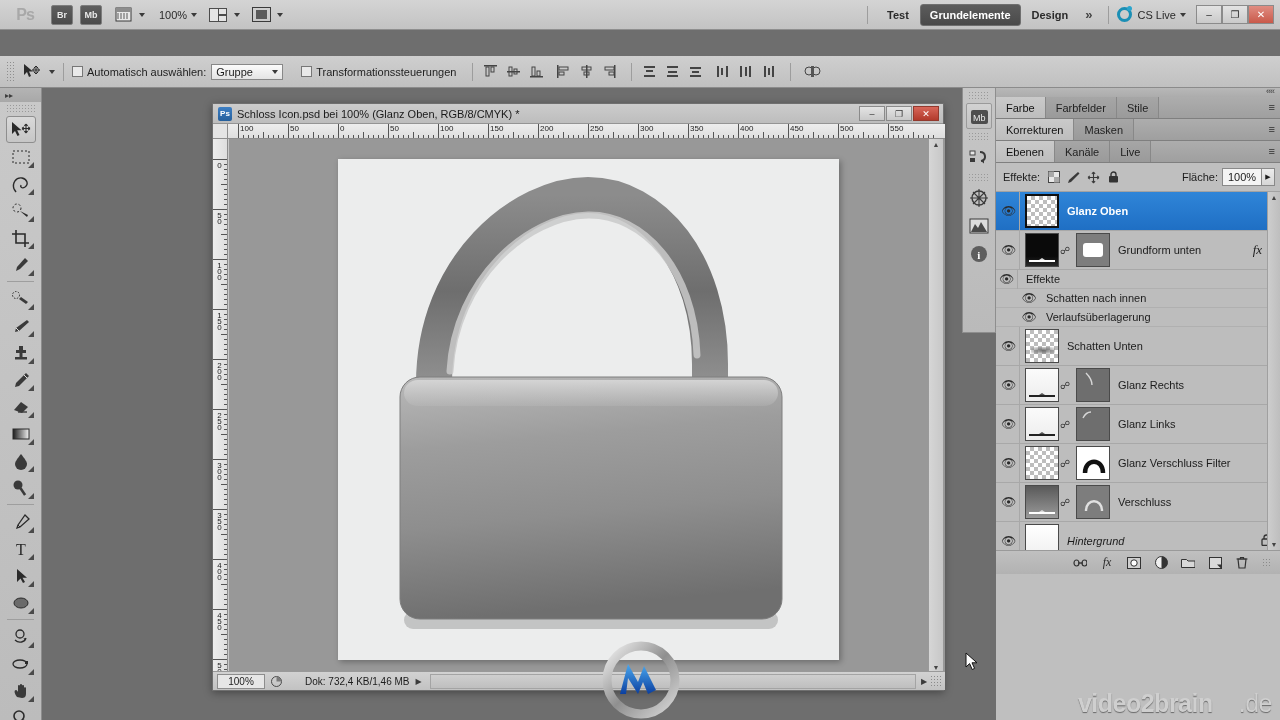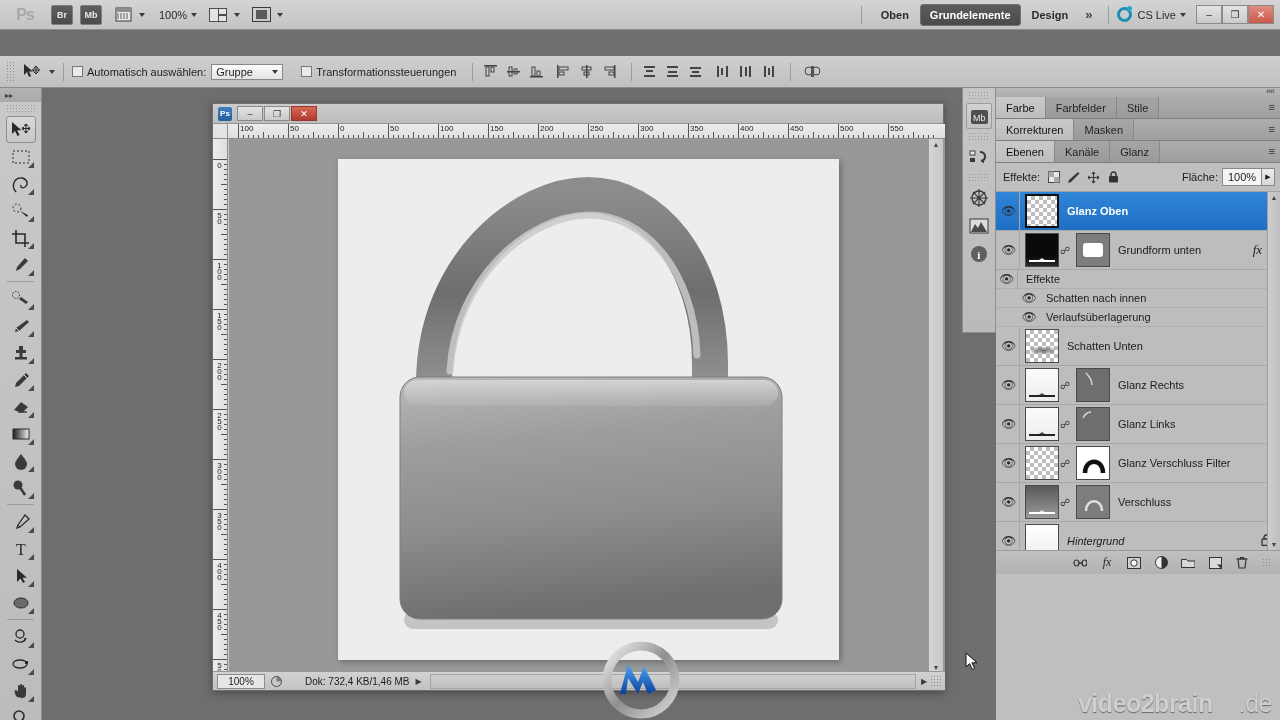--- a/index.html
+++ b/index.html
@@ -305,21 +305,21 @@
       <svg width="19" height="15" viewBox="0 0 19 15">
           <rect x="0.5" y="0.5" width="18" height="14" fill="none" stroke="#3a3a3a"></rect>
           <rect x="4" y="3" width="11" height="9" fill="#5a5a5a"></rect>
         </svg>
     </div>
     <div class="caret"></div>
 
     <div style="flex:1"></div>
 
     <div class="sep-v"></div>
-    <div class="ws-tab">Oben</div>
+    <div class="ws-tab">Test</div>
     <div class="ws-tab active">Grundelemente</div>
     <div class="ws-tab">Design</div>
     <div class="chev2">»</div>
     <div class="sep-v"></div>
     <div class="cslive">
       <span class="cslive-o"></span>
       <span>CS Live</span>
       <span class="caret"></span>
     </div>
     <div class="wbtns">
@@ -619,20 +619,21 @@
           <circle cx="8" cy="7" r="5" fill="none" stroke="#2a2a2a" stroke-width="1.6"></circle>
           <path d="M12 11 L17 16" stroke="#2a2a2a" stroke-width="2"></path>
         </svg>
     </div>
 
   </div>
 
   <div class="docwin">
     <div class="doc-title">
       <div class="doc-ps">Ps</div>
+      <div class="doc-title-text">Schloss Icon.psd bei 100% (Glanz Oben, RGB/8/CMYK) *</div>
       <div class="doc-wbtns">
         <div class="dwb">–</div>
         <div class="dwb">❐</div>
         <div class="dwb close">✕</div>
       </div>
     </div>
 
     <div class="ruler-corner"></div>
 
     <div class="ruler-h" id="rulerH">
@@ -1040,21 +1041,21 @@
 
     <div class="tabrow">
       <div class="ptab active">Korrekturen</div>
       <div class="ptab">Masken</div>
       <div class="pmenu">≡</div>
     </div>
 
     <div class="tabrow">
       <div class="ptab active">Ebenen</div>
       <div class="ptab">Kanäle</div>
-      <div class="ptab">Glanz</div>
+      <div class="ptab">Live</div>
       <div class="pmenu">≡</div>
     </div>
 
     <div class="layer-opts">
       <div class="lo-row">
         <div class="lo-lab" style="margin-left:2px">Effekte:</div>
         <div class="lock-icons">
           <div class="lk">
             <svg width="12" height="12">
                 <rect x="0.5" y="0.5" width="11" height="11" fill="#e8e8e8" stroke="#444"></rect>

